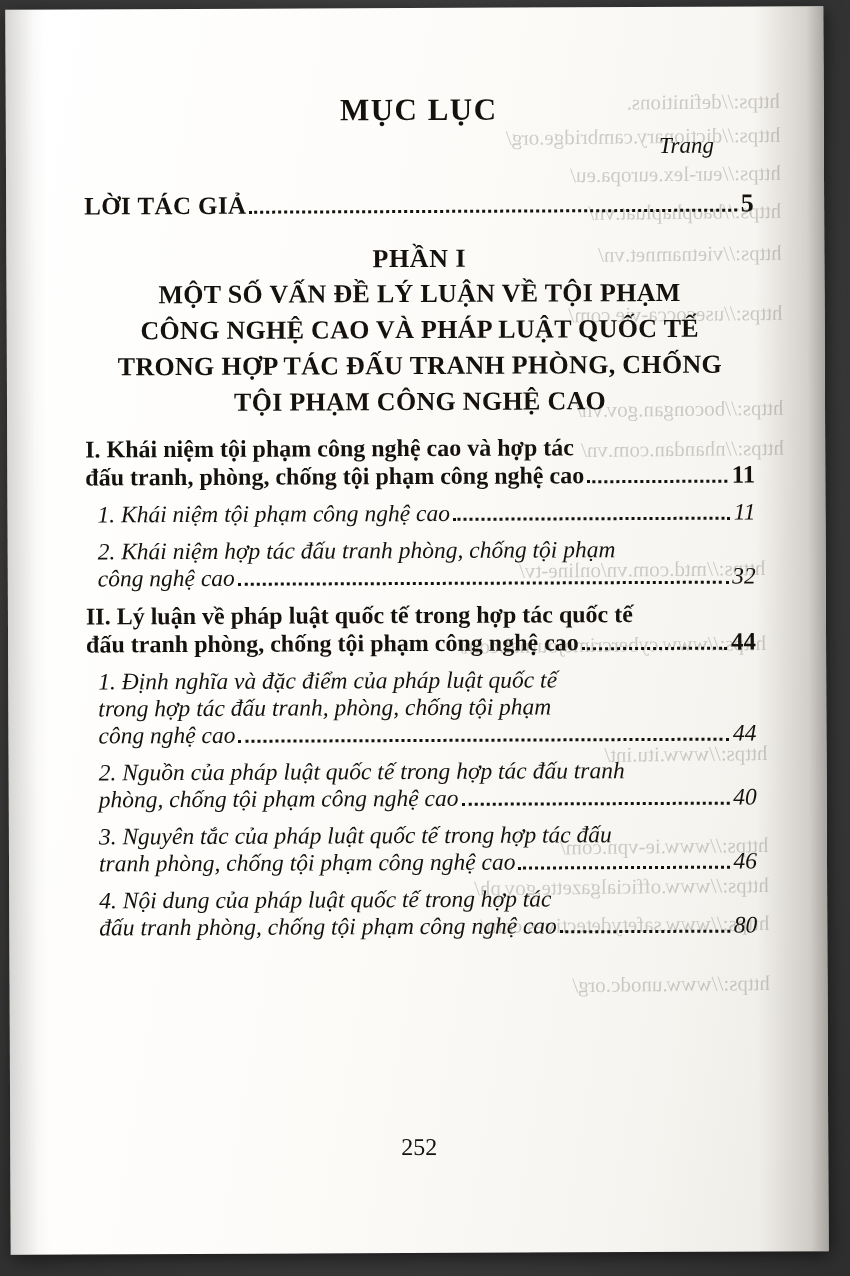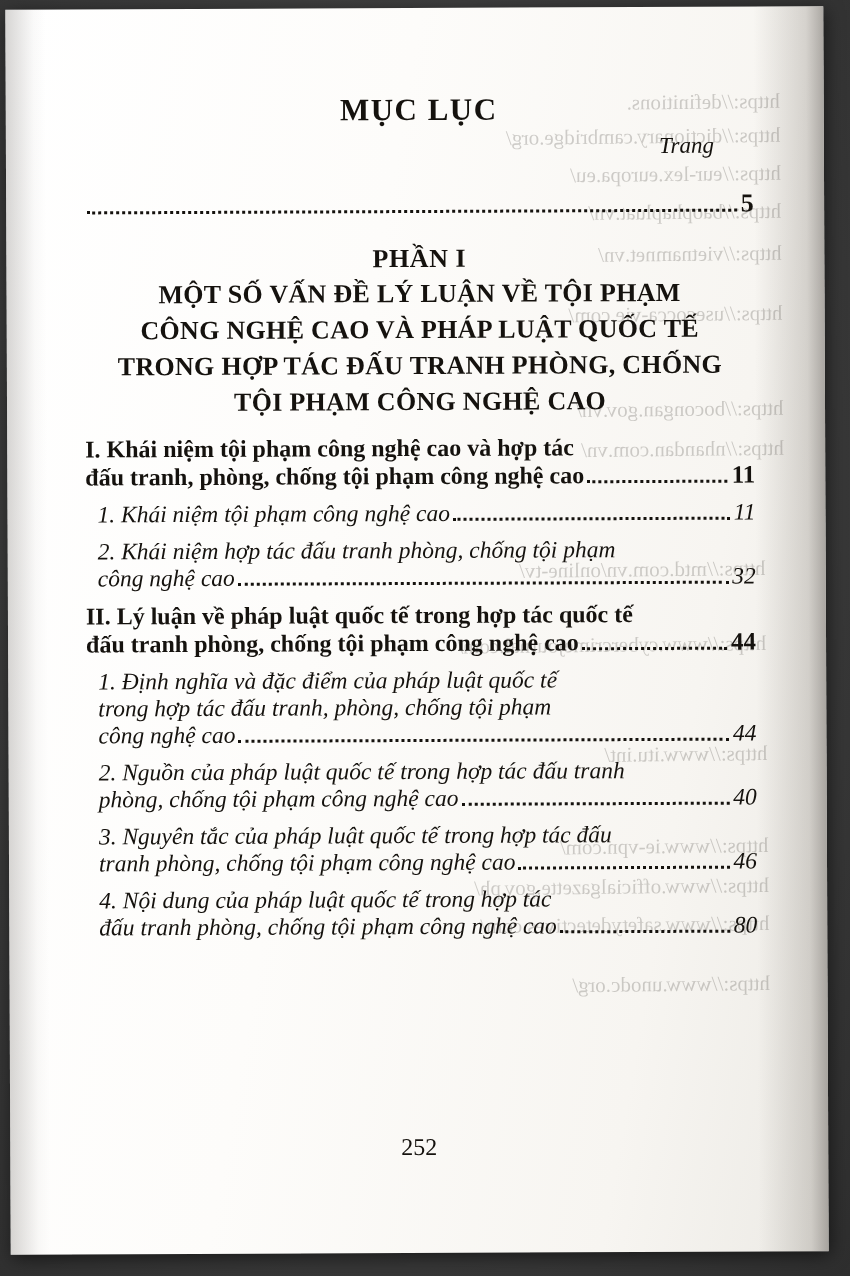--- a/index.html
+++ b/index.html
@@ -184,20 +184,21 @@
       <div class="bl" style="left:60px;  top:900px;">https://www.safetydetectives.com/</div>
       <div class="bl" style="left:60px;  top:960px;">https://www.unodc.org/</div>
     </div>
 
     <div class="content">
 
       <div class="toc-title">MỤC LỤC</div>
       <div class="trang">Trang</div>
 
       <div class="row entry-author">
+        <span class="txt">LỜI TÁC GIẢ</span>
         <span class="leader"></span>
         <span class="pg">5</span>
       </div>
 
       <div class="part-head">PHẦN I</div>
       <div class="part-lines">
         <div>MỘT SỐ VẤN ĐỀ LÝ LUẬN VỀ TỘI PHẠM</div>
         <div>CÔNG NGHỆ CAO VÀ PHÁP LUẬT QUỐC TẾ</div>
         <div>TRONG HỢP TÁC ĐẤU TRANH PHÒNG, CHỐNG</div>
         <div>TỘI PHẠM CÔNG NGHỆ CAO</div>

